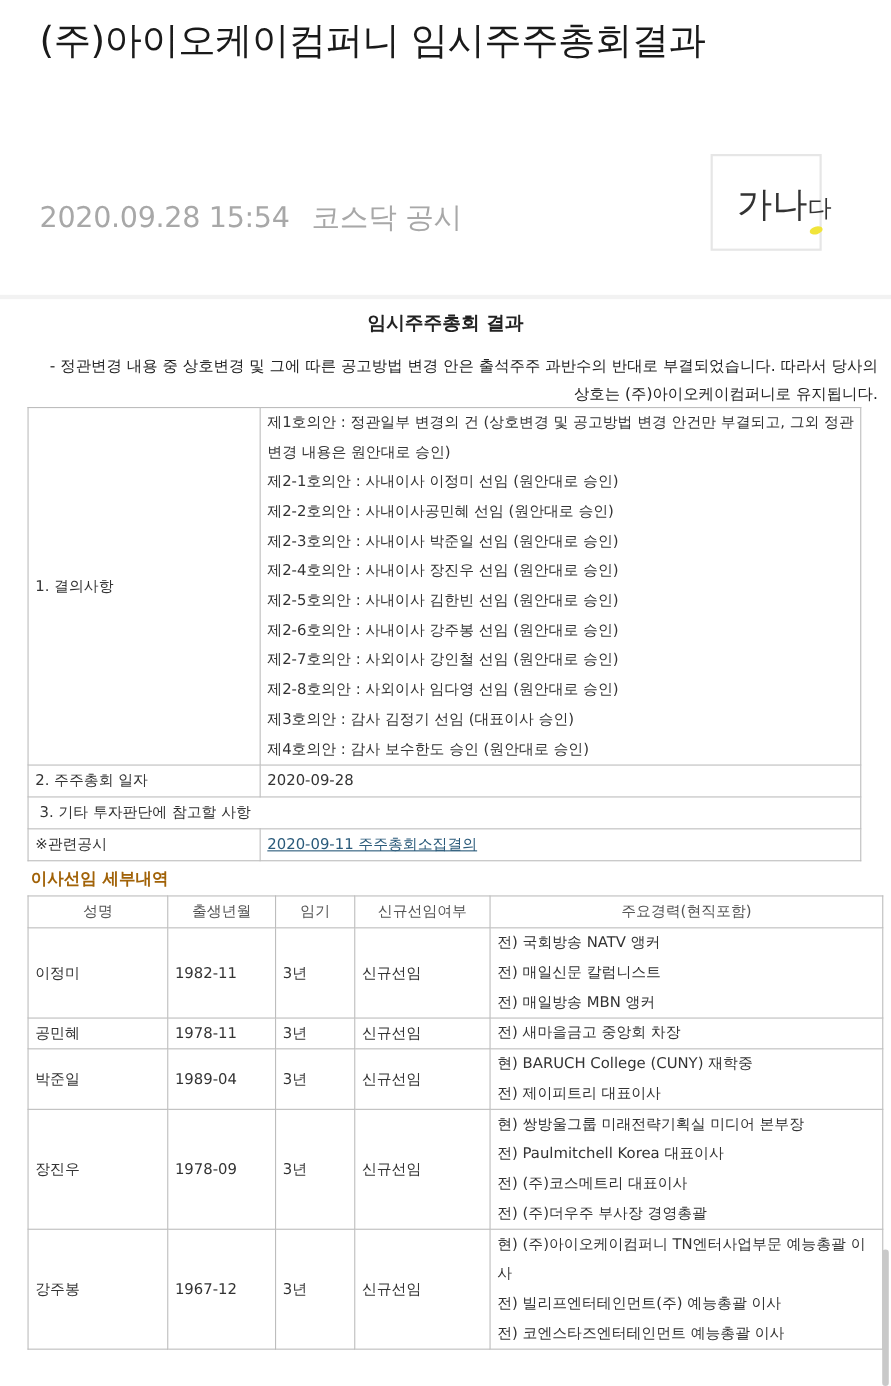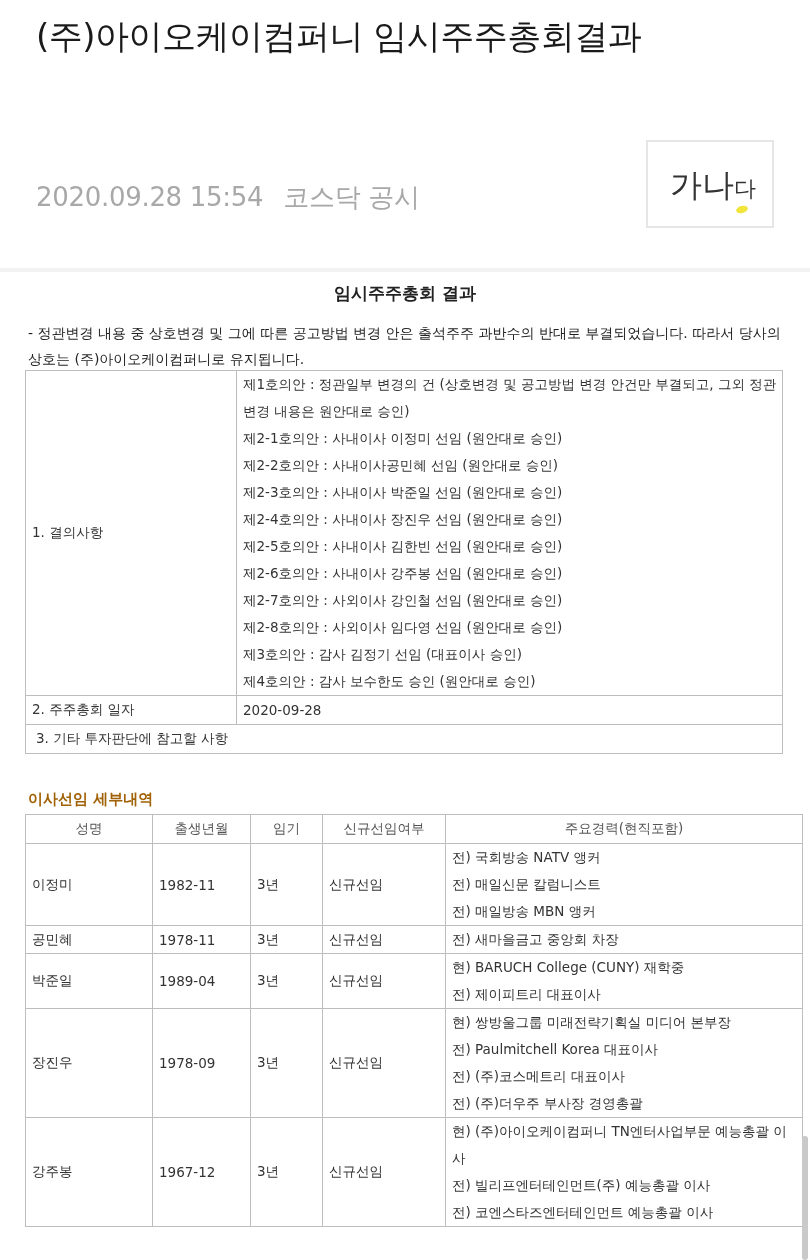--- a/index.html
+++ b/index.html
@@ -3,29 +3,29 @@
 <meta charset="utf-8">
 <style>
   * { box-sizing: border-box; margin: 0; padding: 0; }
   html, body { width: 810px; height: 1260px; overflow: hidden; background: #ffffff; }
   body { font-family: "DejaVu Sans", "Liberation Sans", sans-serif; color: #222; position: relative; }
 
   .header { position: absolute; left: 0; top: 0; width: 810px; height: 268px; background: #fff; }
   .page-title { position: absolute; left: 36px; top: 14px; font-size: 34px; font-weight: 400; color: #1a1a1a; letter-spacing: -0.5px; white-space: nowrap; }
   .meta { position: absolute; left: 36px; top: 180px; font-size: 26px; color: #a8a8a8; white-space: nowrap; letter-spacing: -0.3px; }
   .meta .source { margin-left: 20px; text-align: center; }
-  .font-size-button { position: absolute; left: 646px; top: 140px; width: 128px; height: 88px; border: 2px solid #e6e6e6; background: #fff; cursor: pointer; }
+  .font-size-button { position: absolute; left: 646px; top: 140px; width: 101px; height: 88px; border: 2px solid #e6e6e6; background: #fff; cursor: pointer; }
   .font-size-button .glyph { position: absolute; left: 22px; top: 22px; font-size: 32px; color: #333; white-space: nowrap; }
   .font-size-button .glyph .small { font-size: 22px; }
   .font-size-button .dot { position: absolute; left: 88px; top: 64px; width: 12px; height: 7px; border-radius: 50%; background: #f1e43a; transform: rotate(-15deg); }
   .divider { position: absolute; left: 0; top: 268px; width: 810px; height: 4px; background: #f2f2f2; }
 
   .content { position: absolute; left: 0; top: 272px; width: 810px; }
   .section-title { position: absolute; left: 0; top: 10px; width: 810px; text-align: center; font-size: 17px; font-weight: 700; color: #222; }
-  .notice { position: absolute; left: 28px; top: 48px; width: 770px; font-size: 14px; line-height: 26px; color: #222; }
+  .notice { position: absolute; left: 28px; top: 48px; width: 770px; font-size: 14px; line-height: 26px; color: #222; text-align: right; }
 
   table { border-collapse: collapse; position: absolute; font-size: 13.5px; color: #333; }
   td, th { border: 1.5px solid #bdbdbd; vertical-align: middle; font-weight: 400; }
 
   .result-table { left: 25px; top: 98px; width: 758px; }
   .result-table td.label { width: 211px; padding-left: 6px; }
   .result-table td.value { padding-left: 6px; }
   .result-table .resolution { line-height: 27px; }
   .result-table .row-single td { height: 29px; }
   .result-table td.full { padding-left: 10px; }
@@ -80,20 +80,24 @@
         <div>제3호의안 : 감사 김정기 선임 (대표이사 승인)</div>
         <div>제4호의안 : 감사 보수한도 승인 (원안대로 승인)</div>
       </td>
     </tr>
     <tr class="row-single">
       <td class="label">2. 주주총회 일자</td>
       <td class="value">2020-09-28</td>
     </tr>
     <tr class="row-single">
       <td class="full" colspan="2">3. 기타 투자판단에 참고할 사항</td>
+    </tr>
+    <tr class="row-single">
+      <td class="label">※관련공시</td>
+      <td class="value"><a class="related-link">2020-09-11 주주총회소집결의</a></td>
     </tr>
   </tbody>
     </table>
 
   <div class="sub-title">이사선임 세부내역</div>
 
   <table class="director-table">
     <tbody>
         <tr>
       <th class="c1">성명</th>

